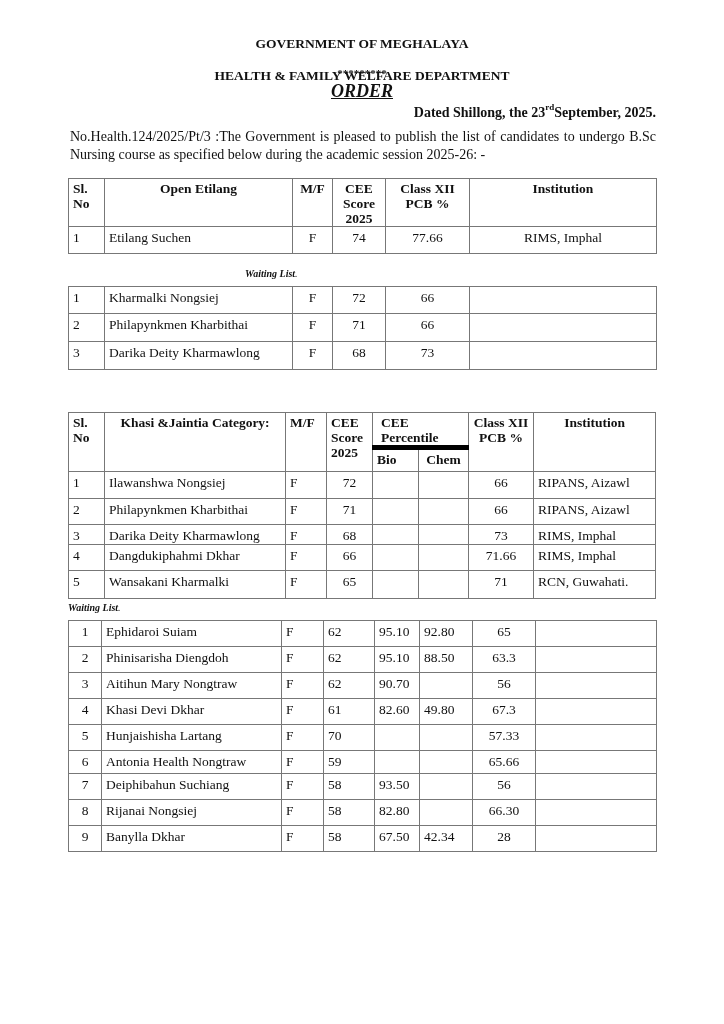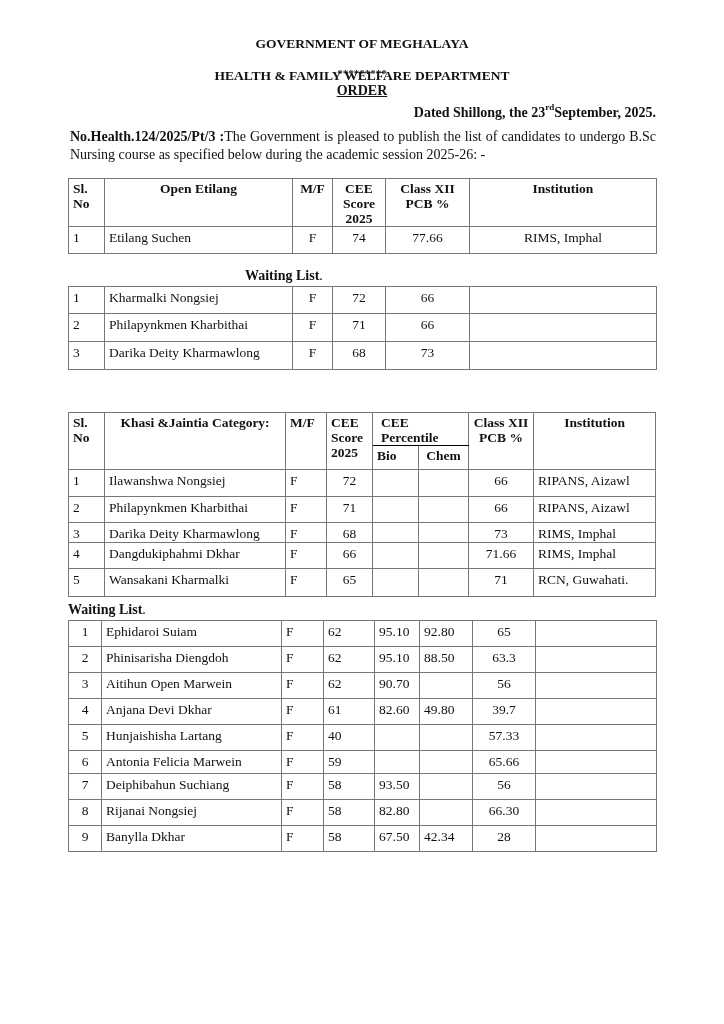--- a/index.html
+++ b/index.html
@@ -1,30 +1,30 @@
 <!DOCTYPE html>
 <html><head>
 <meta charset="utf-8">
 <style>
   html, body { margin:0; padding:0; background:#ffffff; }
   body { width:724px; height:1024px; position:relative; overflow:hidden;
          font-family:"Liberation Serif", serif; color:#111; font-size:13.5px; }
   .abs { position:absolute; }
   .hdr { left:0; width:724px; text-align:center; font-weight:bold; font-size:13.5px; line-height:16px; }
-  .order { font-weight:bold; text-decoration:underline; font-size:14px; }
+  .order { font-weight:bold; text-decoration:underline; font-size:18px;font-style:italic; }
   .dated { right:68px; top:103px; font-weight:bold; font-size:14px; }
   .dated sup { font-size:9px; position:relative; top:-1px; }
   .para { left:70px; width:586px; top:128px; font-size:14px; line-height:18px; text-align:justify; }
-  .para b { font-weight:bold; }
+  .para b { font-weight:normal; }
   table { border-collapse:collapse; position:absolute; table-layout:fixed; }
   td { border:1px solid #777; vertical-align:top; padding:2px 4px 0 4px; font-size:13.5px; line-height:17px; }
   th { border:1px solid #777; vertical-align:top; padding:2px 4px 0 4px; font-size:13.5px; line-height:15px; font-weight:bold; }
   .c { text-align:center; }
   .l { text-align:left; }
-  .wl-label { font-weight:bold; font-size:14px; }
+  .wl-label { font-weight:bold; font-size:10px;font-style:italic; }
 </style>
 </head>
 <body>
 
 <div class="abs hdr" style="top:36px;">GOVERNMENT OF MEGHALAYA</div>
 <div class="abs hdr" style="top:68px;">HEALTH &amp; FAMILY WELFARE DEPARTMENT</div>
 <div class="abs hdr" style="top:67px; font-size:11px; line-height:12px;">*********</div>
 <div class="abs hdr" style="top:83px;"><span class="order">ORDER</span></div>
 <div class="abs dated"><span>Dated Shillong, the 23</span><sup>rd</sup><span>September, 2025.</span></div>
 
@@ -108,21 +108,21 @@
       <col style="width:50px">
       <col style="width:65px">
       <col style="width:122px">
     </colgroup>
   <tbody>
       <tr style="height:30px;">
     <th rowspan="2" class="l">Sl. No</th>
     <th rowspan="2" class="c">Khasi &amp;Jaintia Category:</th>
     <th rowspan="2" class="l">M/F</th>
     <th rowspan="2" class="l">CEE Score 2025</th>
-    <th colspan="2" class="l" style="border-bottom:1px solid #000000;padding-left:8px;">CEE Percentile</th>
+    <th colspan="2" class="l" style="border-bottom:5px solid #000000;padding-left:8px;">CEE Percentile</th>
     <th rowspan="2" class="c">Class XII PCB %</th>
     <th rowspan="2" class="c">Institution</th>
   </tr>
   <tr style="height:24px;">
     <th class="l">Bio</th>
     <th class="c">Chem</th>
   </tr>
   <tr style="height:27px;">
     <td>1</td>
     <td>Ilawanshwa Nongsiej</td>
@@ -205,51 +205,51 @@
         <td>Phinisarisha Diengdoh</td>
         <td>F</td>
         <td>62</td>
         <td>95.10</td>
         <td>88.50</td>
         <td class="c">63.3</td>
         <td></td>
       </tr>
       <tr style="height: 26px;">
         <td class="c">3</td>
-        <td>Aitihun Open Marwein</td>
+        <td>Aitihun Mary Nongtraw</td>
         <td>F</td>
         <td>62</td>
         <td>90.70</td>
         <td></td>
         <td class="c">56</td>
         <td></td>
       </tr>
       <tr style="height: 26px;">
         <td class="c">4</td>
-        <td>Anjana Devi Dkhar</td>
+        <td>Khasi Devi Dkhar</td>
         <td>F</td>
         <td>61</td>
         <td>82.60</td>
         <td>49.80</td>
-        <td class="c">39.7</td>
+        <td class="c">67.3</td>
         <td></td>
       </tr>
       <tr style="height: 26px;">
         <td class="c">5</td>
         <td>Hunjaishisha Lartang</td>
         <td>F</td>
-        <td>40</td>
+        <td>70</td>
         <td></td>
         <td></td>
         <td class="c">57.33</td>
         <td></td>
       </tr>
       <tr style="height: 23px;">
         <td class="c">6</td>
-        <td>Antonia Felicia Marwein</td>
+        <td>Antonia Health Nongtraw</td>
         <td>F</td>
         <td>59</td>
         <td></td>
         <td></td>
         <td class="c">65.66</td>
         <td></td>
       </tr>
       <tr style="height: 26px;">
         <td class="c">7</td>
         <td>Deiphibahun Suchiang</td>

